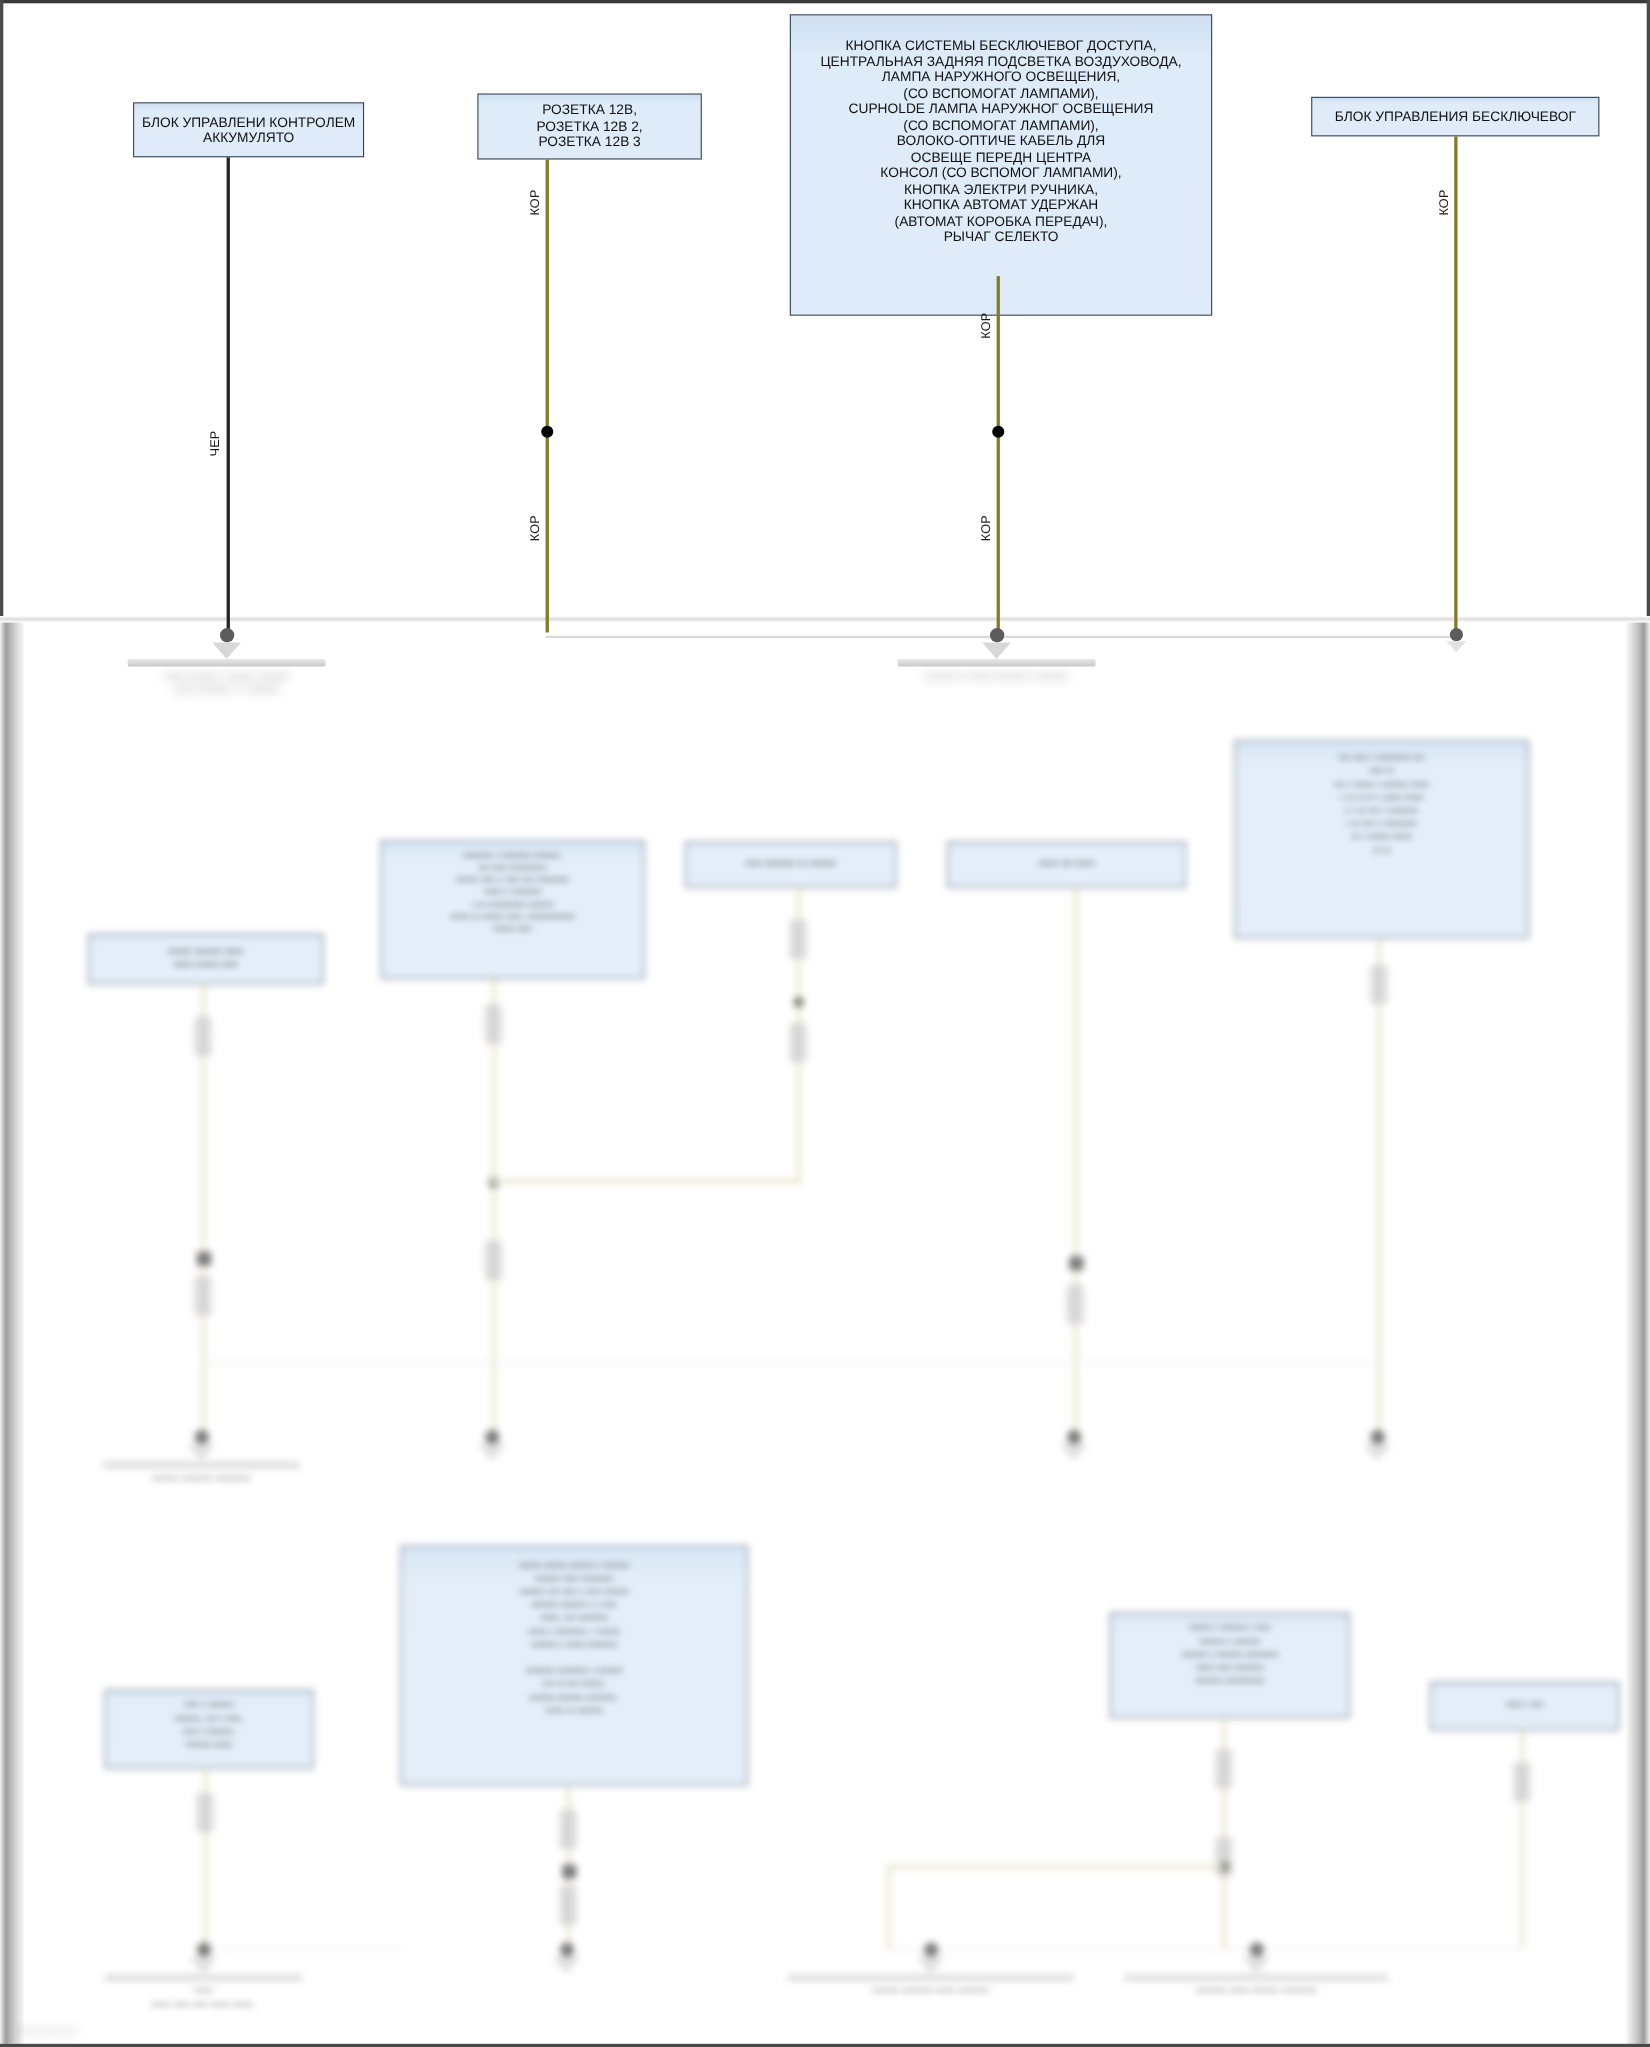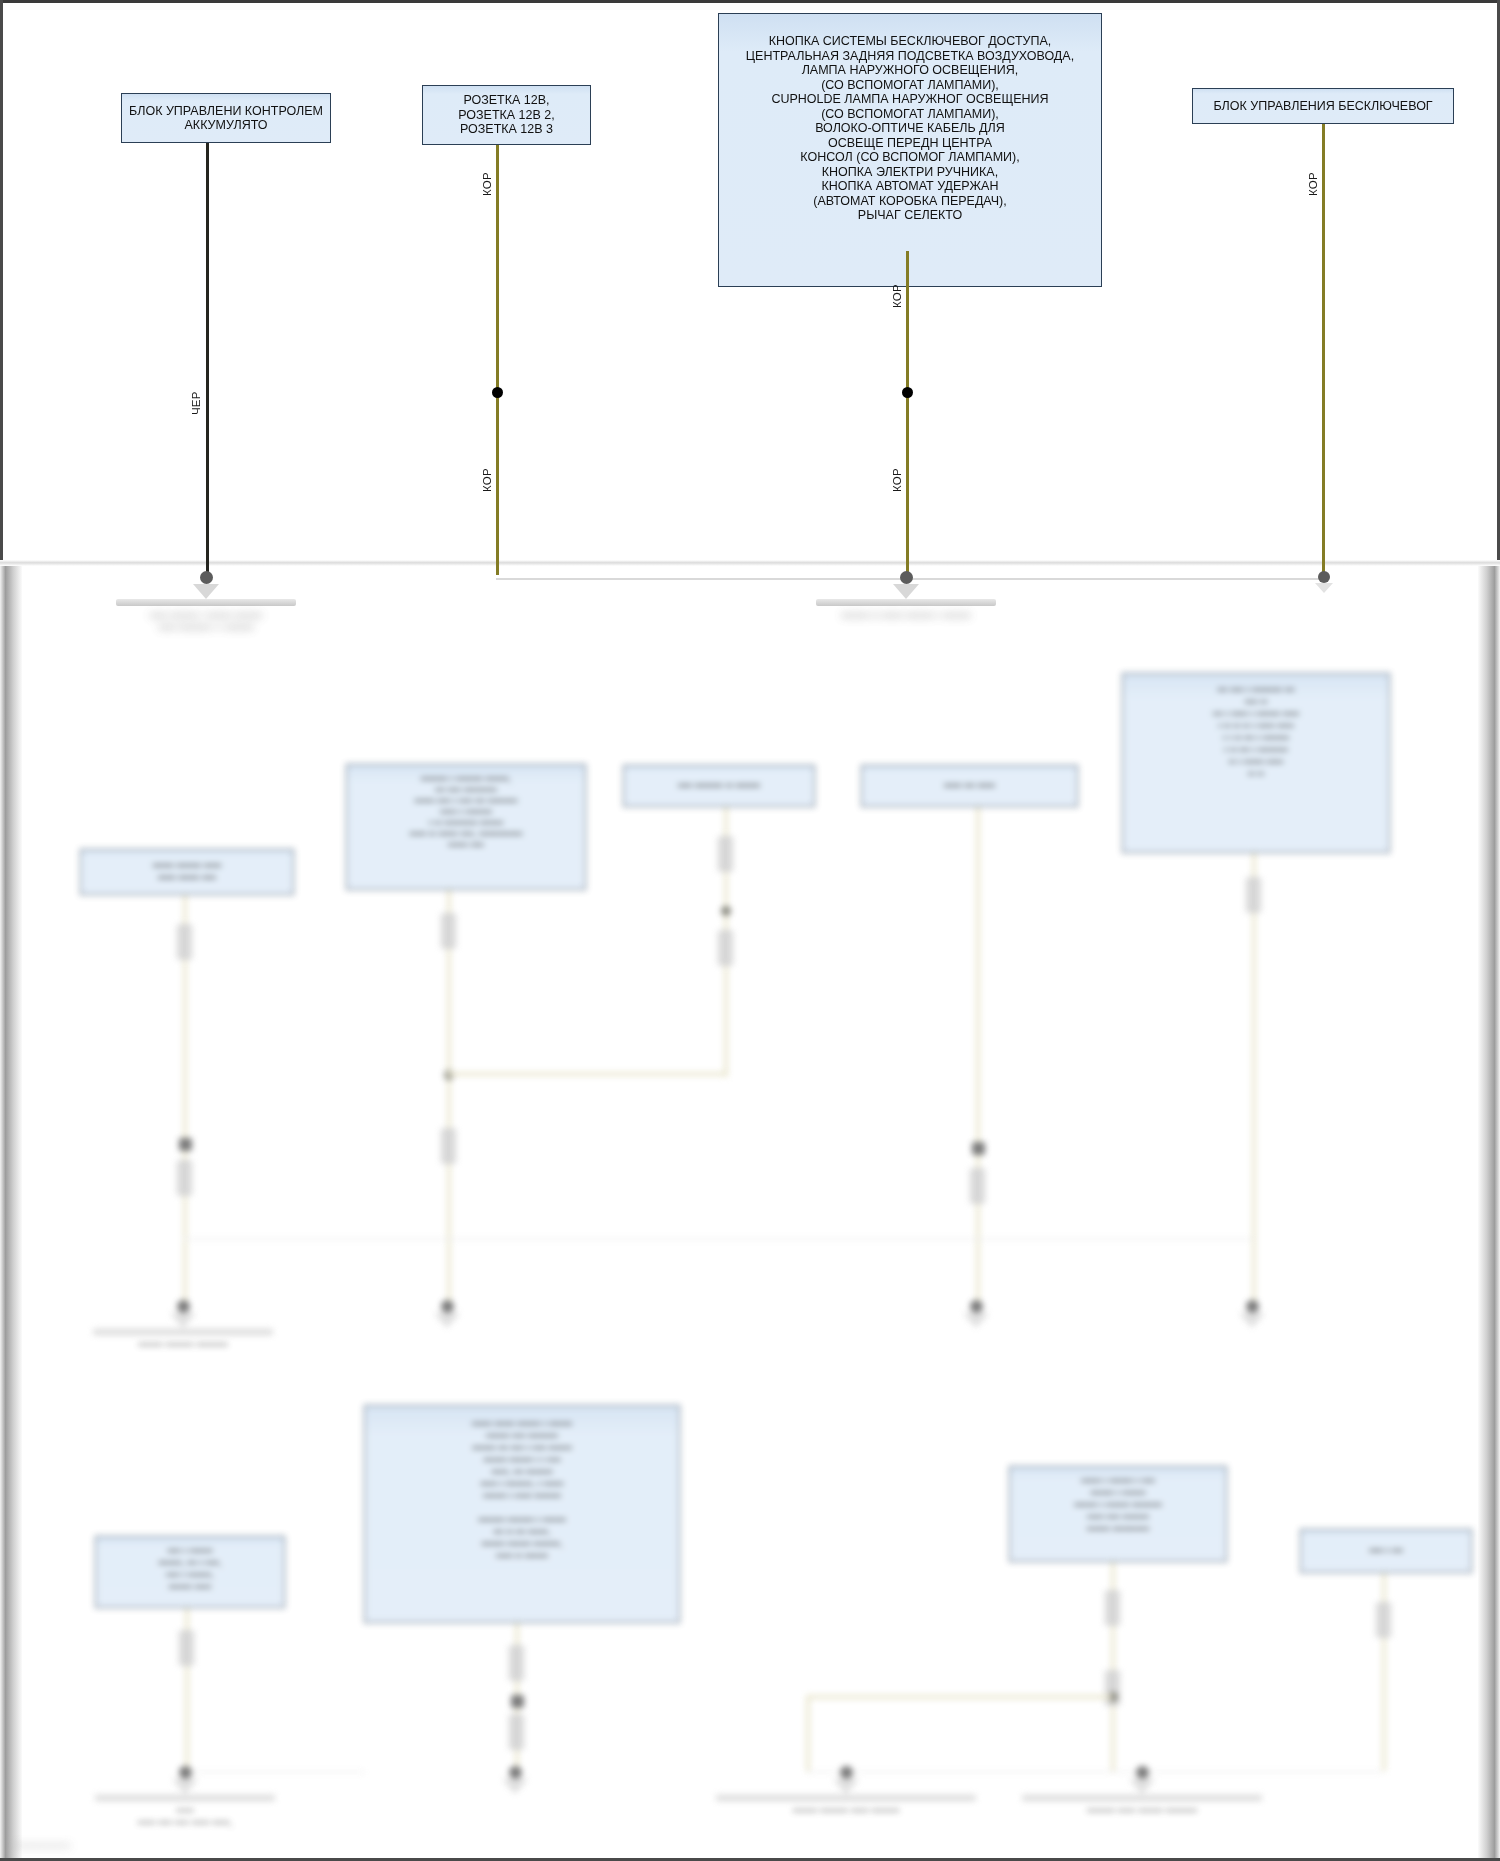--- a/index.html
+++ b/index.html
@@ -158,21 +158,21 @@
   <div class="frame-left-bot"></div>
   <div class="frame-right-bot"></div>
   <div class="frame-bottom"></div>
   <div class="divider-band"></div>
 
   <div class="box" style="left:121px; top:93px; width:210px; height:50px;justify-content:flex-end;">
     <span class="bx">БЛОК УПРАВЛЕНИ КОНТРОЛЕМ
 АККУМУЛЯТО</span>
   </div>
 
-  <div class="box" style="left:422px; top:85px; width:169px; height:60px;">
+  <div class="box" style="left:434px; top:85px; width:204px; height:60px;">
     <span class="bx">РОЗЕТКА 12В,
 РОЗЕТКА 12В 2,
 РОЗЕТКА 12В 3</span>
   </div>
 
   <div class="box tall" style="left:718px; top:13px; width:384px; height:274px; padding-top:20px;">
     <span class="bx">КНОПКА СИСТЕМЫ БЕСКЛЮЧЕВОГ ДОСТУПА,
 ЦЕНТРАЛЬНАЯ ЗАДНЯЯ ПОДСВЕТКА ВОЗДУХОВОДА,
 ЛАМПА НАРУЖНОГО ОСВЕЩЕНИЯ,
 (СО ВСПОМОГАТ ЛАМПАМИ),

